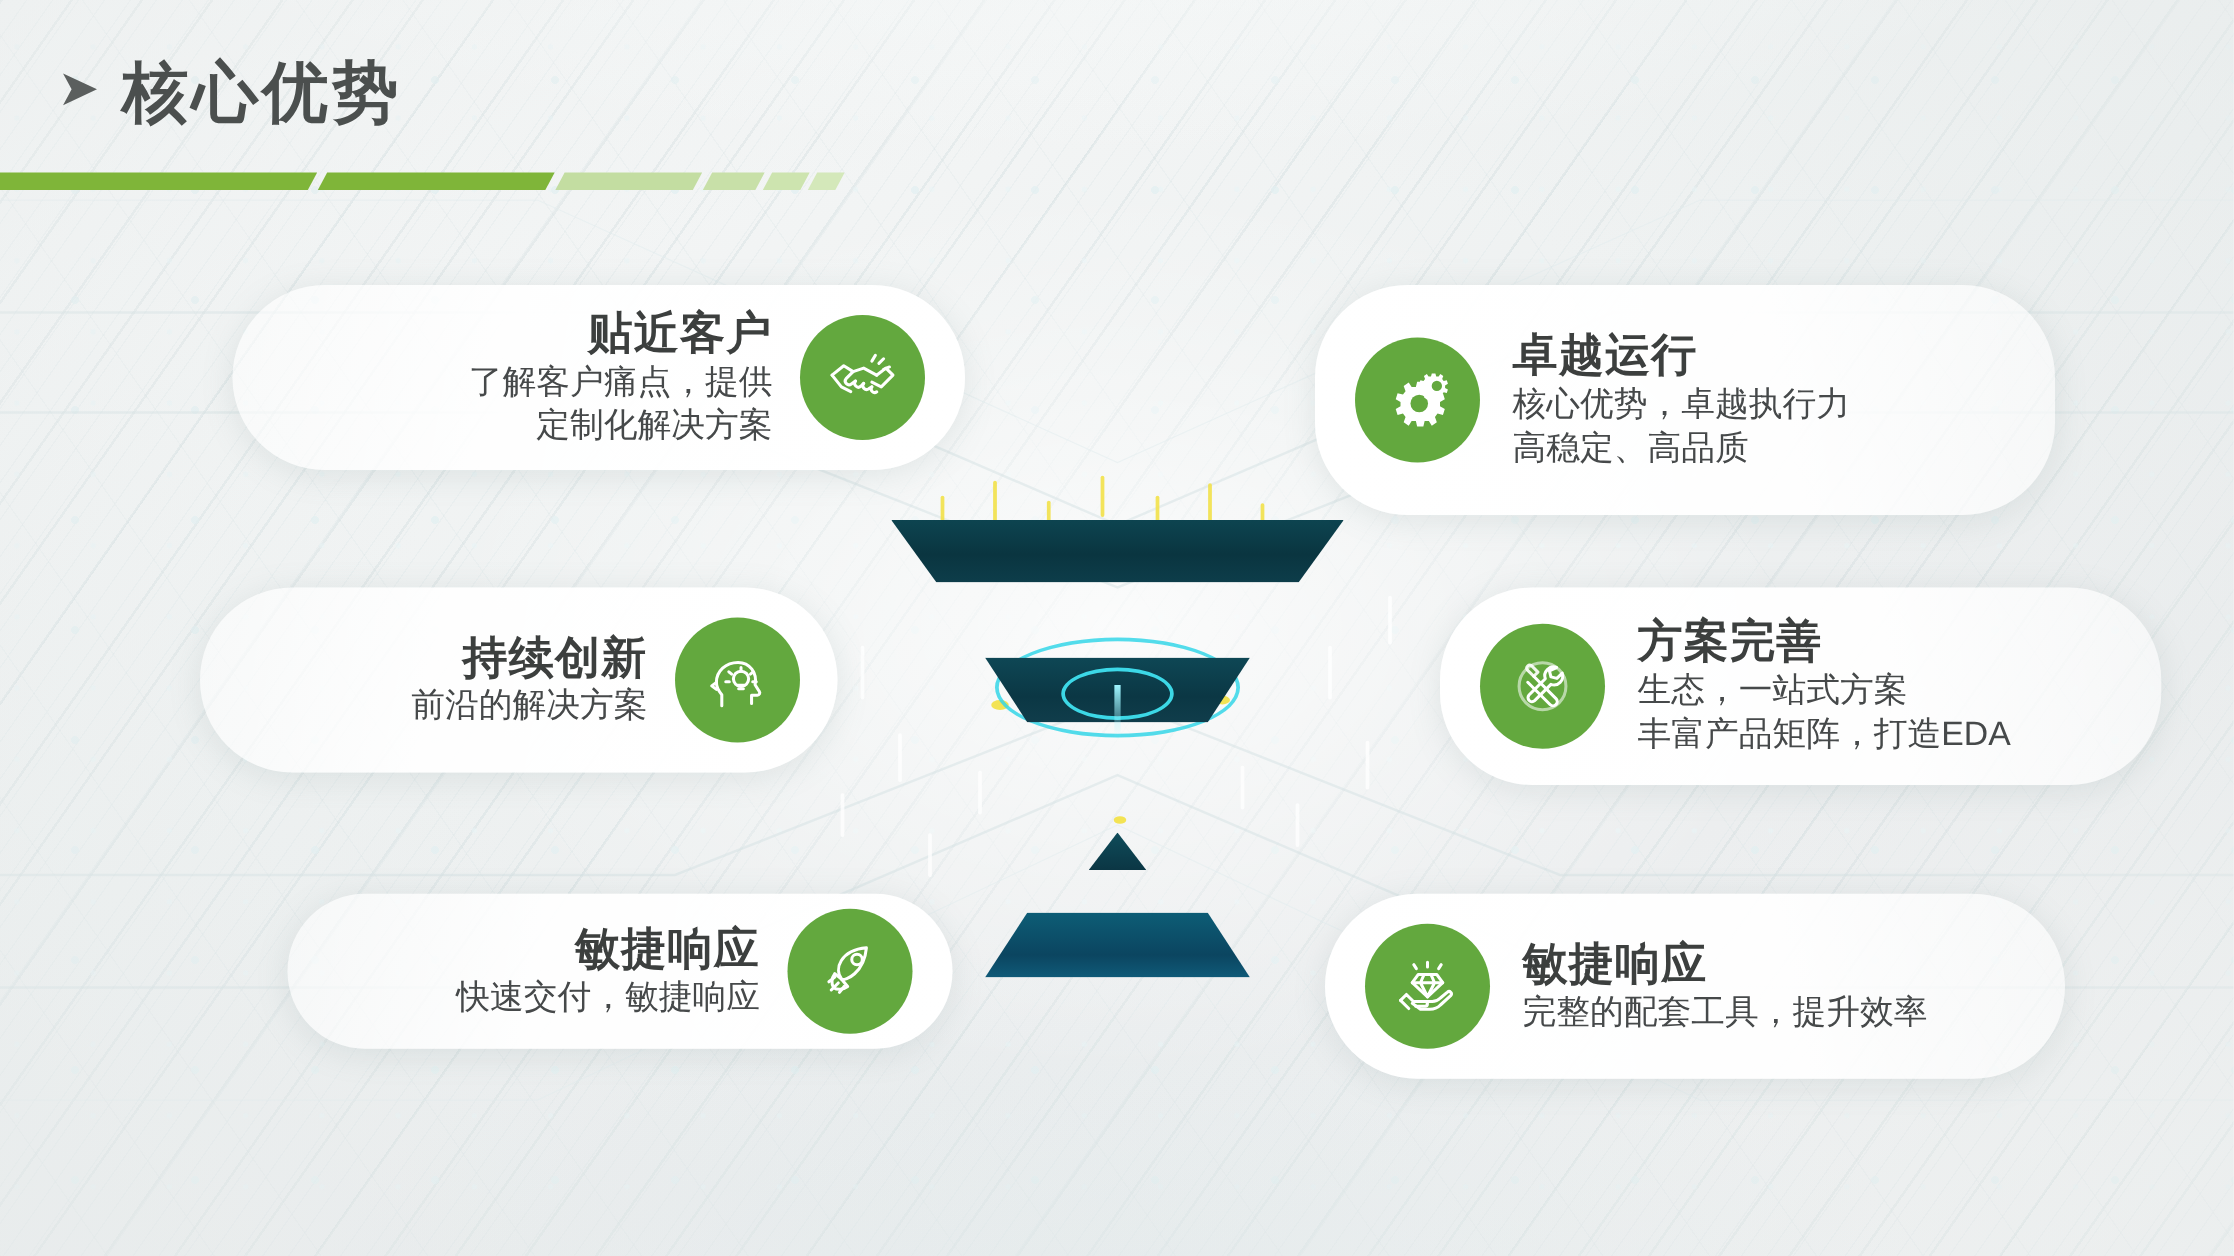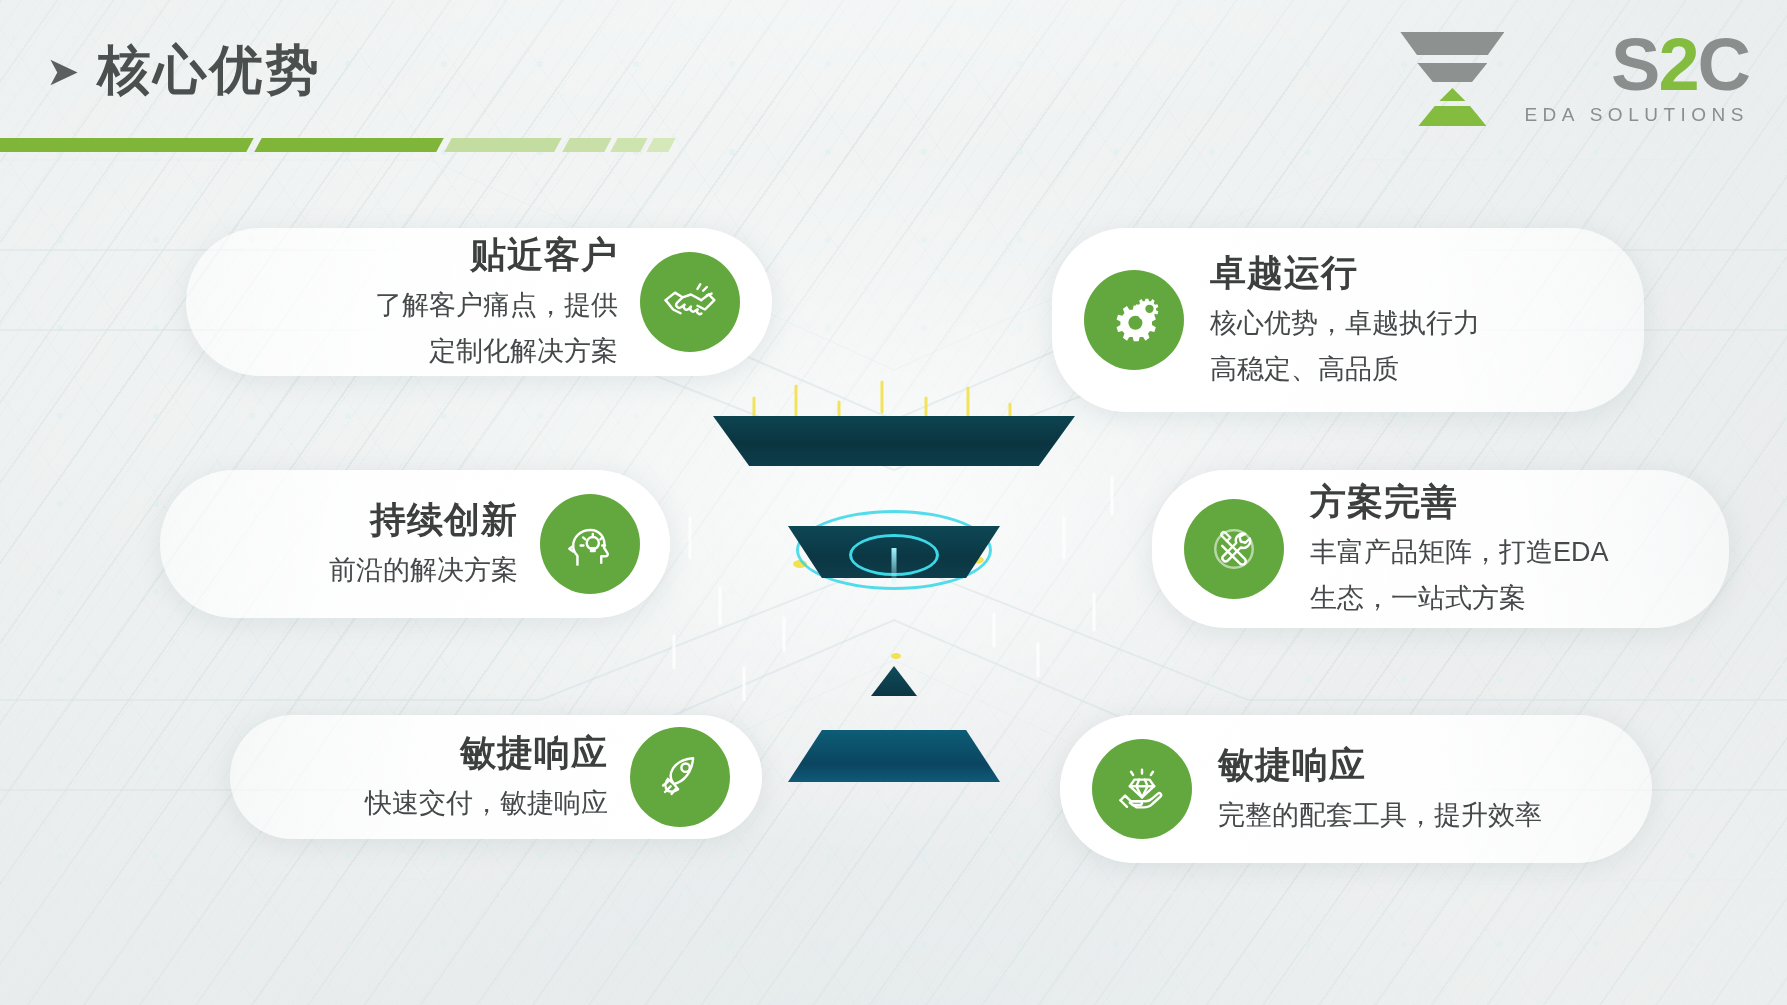--- a/index.html
+++ b/index.html
@@ -37,21 +37,21 @@
   .bg-vignette{
     background:radial-gradient(ellipse 1250px 800px at 50% 48%, transparent 45%, rgba(228,233,233,.55) 100%);
   }
   
   .bg-chevrons{opacity:.5;}
 
   
   .header{position:absolute;left:0;top:0;width:100%;height:160px;}
   .title-row{position:absolute;left:46px;top:48px;display:flex;align-items:center;gap:18px;}
   .title-arrow{font-size:40px;color:#5b5f5e;line-height:1;transform:translateY(-4px);}
-  .title-text{font-size:53px;font-weight:bold;color:#4b4f4e;letter-spacing:3px;line-height:1;font-family:Liberation Mono, monospace;}
+  .title-text{font-size:53px;font-weight:bold;color:#4b4f4e;letter-spacing:3px;line-height:1;}
   .accent-bar{position:absolute;left:0;top:138px;height:14px;width:620px;}
   .seg{position:absolute;top:0;height:14px;transform:skewX(-28deg);}
 
   
   .center-art{position:absolute;left:694px;top:398px;width:400px;height:320px;}
   .trap{position:absolute;left:50%;transform:translateX(-50%);}
   .t1{top:18px;width:362px;height:50px;
       background:linear-gradient(180deg,#0d4450 0%,#0a3540 55%,#0d3d4a 100%);
       clip-path:polygon(0 0,100% 0,90% 100%,10% 100%);}
   .t2{top:128px;width:212px;height:52px;
@@ -69,21 +69,21 @@
         width:84px;height:36px;border:3px solid #3fe0ef;border-radius:50%;opacity:.95;}
   .beam{position:absolute;left:50%;top:150px;transform:translateX(-50%);
         width:5px;height:42px;background:linear-gradient(180deg,#9ff5ff,rgba(160,245,255,0));}
   .particles{position:absolute;inset:-30px -60px;pointer-events:none;}
 
   
   .card{position:absolute;display:flex;align-items:center;border-radius:74px;
         background:linear-gradient(100deg,rgba(255,255,255,.55) 0%,rgba(255,255,255,.95) 38%,#ffffff 100%);
         box-shadow:0 4px 26px rgba(120,140,145,.16);}
   .card.right{background:linear-gradient(260deg,rgba(255,255,255,.55) 0%,rgba(255,255,255,.95) 38%,#ffffff 100%);}
-  .card-text{display:flex;flex-direction:column;justify-content:center;gap:11px;}
+  .card-text{display:flex;flex-direction:column;justify-content:center;}
   .card.left .card-text{align-items:flex-end;text-align:right;padding-right:22px;}
   .card.right .card-text{align-items:flex-start;text-align:left;padding-left:26px;}
   .c-title{font-size:36px;font-weight:bold;color:#3c3f3e;letter-spacing:1px;line-height:1.18;white-space:nowrap;}
   .c-sub{font-size:27px;color:#46494a;line-height:1.32;white-space:nowrap;}
   .icon-circle{flex:0 0 auto;width:100px;height:100px;border-radius:50%;
                background:#63a83e;display:flex;align-items:center;justify-content:center;}
   .icon-circle svg{display:block;}
 
   
   .logo{position:absolute;right:38px;top:30px;display:flex;align-items:flex-start;gap:20px;}
@@ -129,34 +129,20 @@
     <div class="accent-bar">
       <span class="seg" style="left:-10px;width:260px;background:#7fb539;"></span>
       <span class="seg" style="left:258px;width:182px;background:#7fb539;"></span>
       <span class="seg" style="left:448px;width:110px;background:#c3dda1;"></span>
       <span class="seg" style="left:566px;width:42px;background:#c8e0a8;"></span>
       <span class="seg" style="left:614px;width:30px;background:#cde4af;"></span>
       <span class="seg" style="left:650px;width:22px;background:#d4e8ba;"></span>
     </div>
   </div>
 
-  <div class="logo">
-    <div class="logo-mark">
-      <span class="lm lm1"></span>
-        <span class="lm lm2"></span>
-      <span class="lm lm3"></span>
-        <span class="lm lm4"></span>
-    </div>
-    <div class="logo-word">
-      <div class="s2c">
-        <span class="g">S</span><span class="grn">2</span><span class="g">C</span>
-      </div>
-      <div class="eda">EDA SOLUTIONS</div>
-    </div>
-  </div>
 
   <div class="center-art">
     <svg class="particles" viewBox="0 0 520 380">
       <g stroke="#f2e14a" stroke-width="3" stroke-linecap="round" opacity=".9">
         <line x1="120" y1="30" x2="120" y2="58"></line>
           <line x1="162" y1="18" x2="162" y2="52"></line>
         <line x1="205" y1="34" x2="205" y2="62"></line>
           <line x1="248" y1="14" x2="248" y2="44"></line>
         <line x1="292" y1="30" x2="292" y2="60"></line>
           <line x1="334" y1="20" x2="334" y2="50"></line>
@@ -276,22 +262,22 @@
       <svg width="60" height="60" viewBox="0 0 64 64" fill="none" stroke="#fff" stroke-width="2.6" stroke-linecap="round" stroke-linejoin="round">
         <circle cx="32" cy="32" r="20" opacity=".55"></circle>
         <path d="M44 16 a7.5 7.5 0 0 0 -9.6 9.6 L20.5 39.5 a3.4 3.4 0 0 0 4.8 4.8 L39.2 30.4
                  A7.5 7.5 0 0 0 48.8 20.8 L44.3 25.3 l-5.1 -1.3 l-1.3 -5.1 Z"></path>
         <path d="M19 18 l5.5 5.5 l3.6 -3.6 l-5.5 -5.5 a2.6 2.6 0 0 0 -3.6 3.6 Z" opacity=".9"></path>
         <path d="M24.5 23.5 L43.5 42.5 a3.6 3.6 0 0 1 -5.1 5.1 L19.4 28.6"></path>
       </svg>
     </div>
     <div class="card-text">
       <div class="c-title">方案完善</div>
+      <div class="c-sub">生态，一站式方案</div>
       <div class="c-sub">丰富产品矩阵，打造EDA</div>
-      <div class="c-sub">生态，一站式方案</div>
     </div>
   </div>
 
   <div class="card right" style="left:1060px;top:715px;width:560px;height:148px;padding-left:32px;">
     <div class="icon-circle">
       <svg width="60" height="60" viewBox="0 0 64 64" fill="none" stroke="#fff" stroke-width="2.6" stroke-linecap="round" stroke-linejoin="round">
         <path d="M24 22 h16 l5 7 l-13 12 l-13 -12 Z"></path>
         <path d="M19 29 h26 M29 22 l-3 7 l6 12 M35 22 l3 7 l-6 12"></path>
         <path d="M32 15.5 v-4 M22.5 17 l-2.2 -3.4 M41.5 17 l2.2 -3.4"></path>
         <path d="M9 44 l5 -5 l6 6 h10 c2.6 0 2.6 4 0 4 H22"></path>

